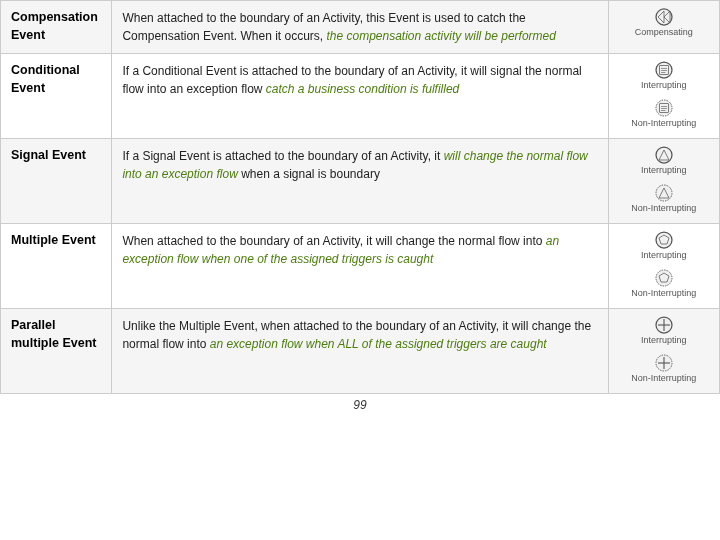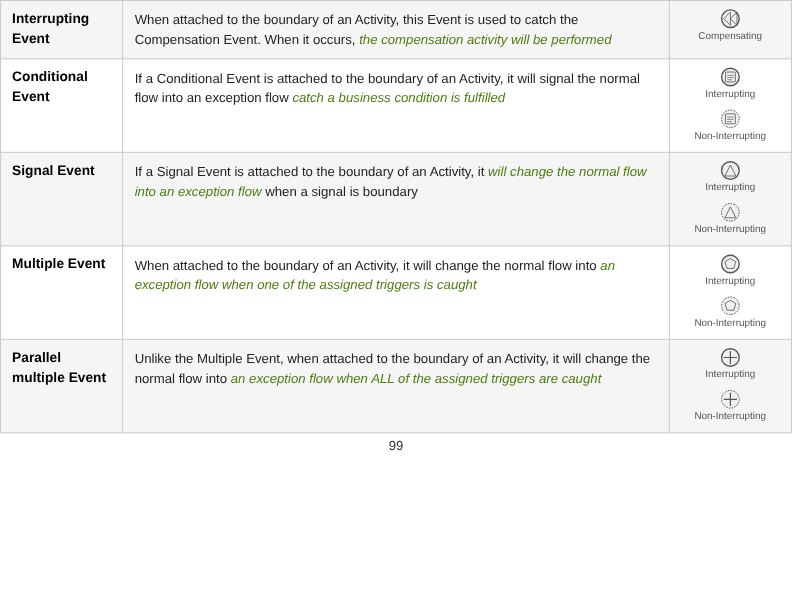--- a/index.html
+++ b/index.html
@@ -58,40 +58,41 @@
       display: flex;
       flex-direction: column;
       align-items: center;
       margin-bottom: 4px;
     }
     .page-num {
       text-align: center;
       font-size: 12px;
       padding: 4px;
       color: #333;
+      font-style: italic;
     }
     .row-bg-even {
       background: #f5f5f5;
     }
     .row-bg-odd {
       background: #ffffff;
     }
     
     svg.icon-svg {
       width: 20px;
       height: 20px;
     }
   </style>
 </head>
 <body>
 
 <table>
   <tbody id="table-body">
   <tr class="row-bg-even">
-        <td class="col-name">Interrupting Event</td>
+        <td class="col-name">Compensation Event</td>
         <td class="col-desc"><span>When attached to the boundary of an Activity, this Event is used to catch the Compensation Event. When it occurs, </span><span class="highlight-orange">the compensation activity will be performed</span></td>
         <td class="col-icons">
           <div class="icon-group">
             <div class="icon-row">
               <svg viewBox="0 0 40 40" width="38" height="38" class="icon-svg">
     <circle cx="20" cy="20" r="16" fill="#f0f0f0" stroke="#555" stroke-width="2.5"></circle>
     <polygon points="20,8 8,20 20,32" fill="none" stroke="#555" stroke-width="1.5"></polygon>
                 <polygon points="32,8 20,20 32,32" fill="none" stroke="#555" stroke-width="1.5"></polygon>
 
   </svg>

